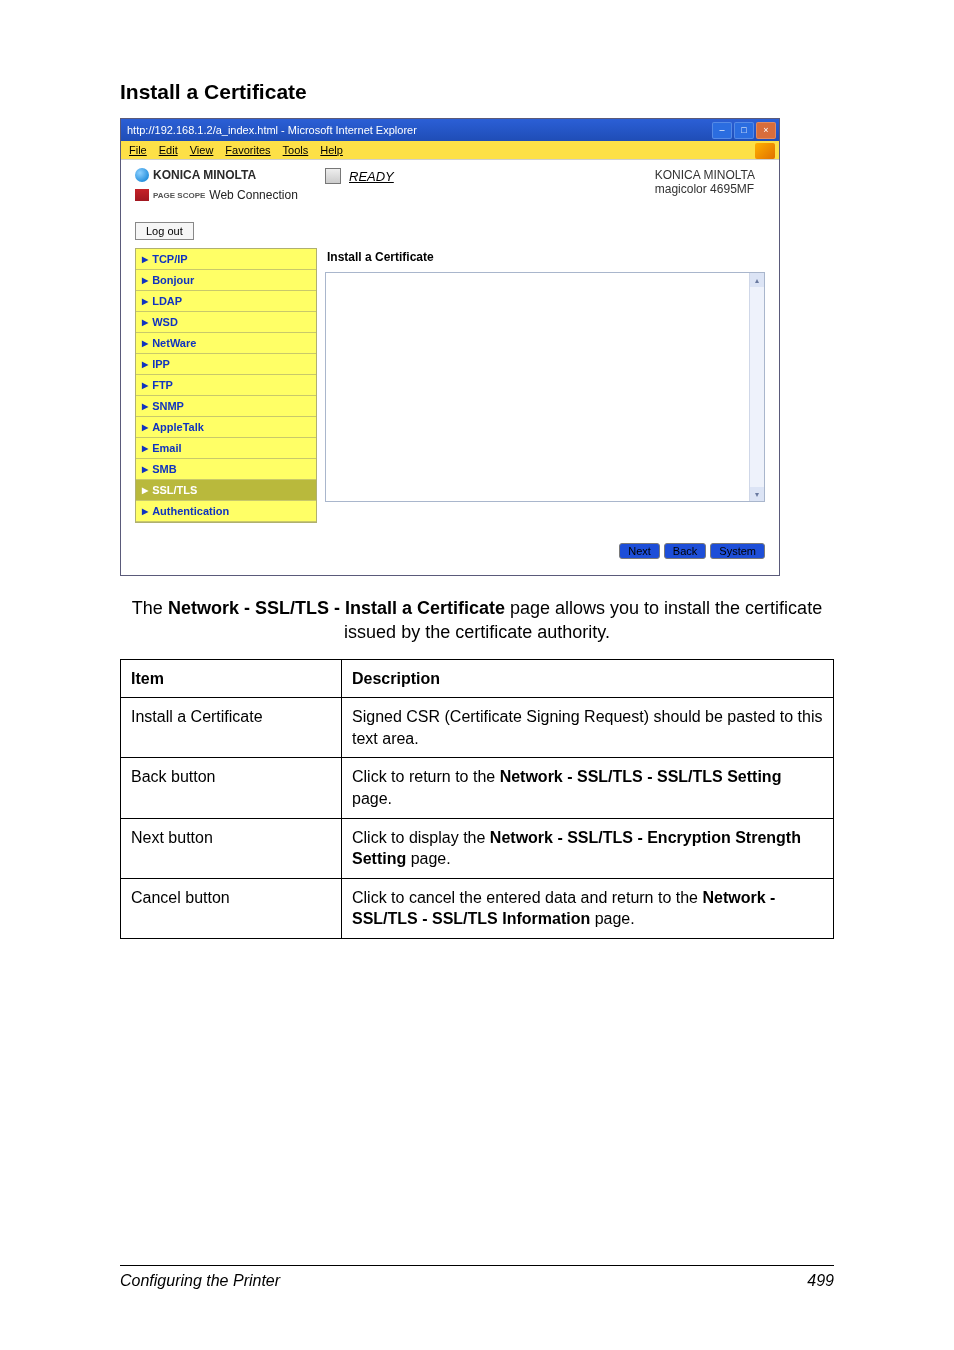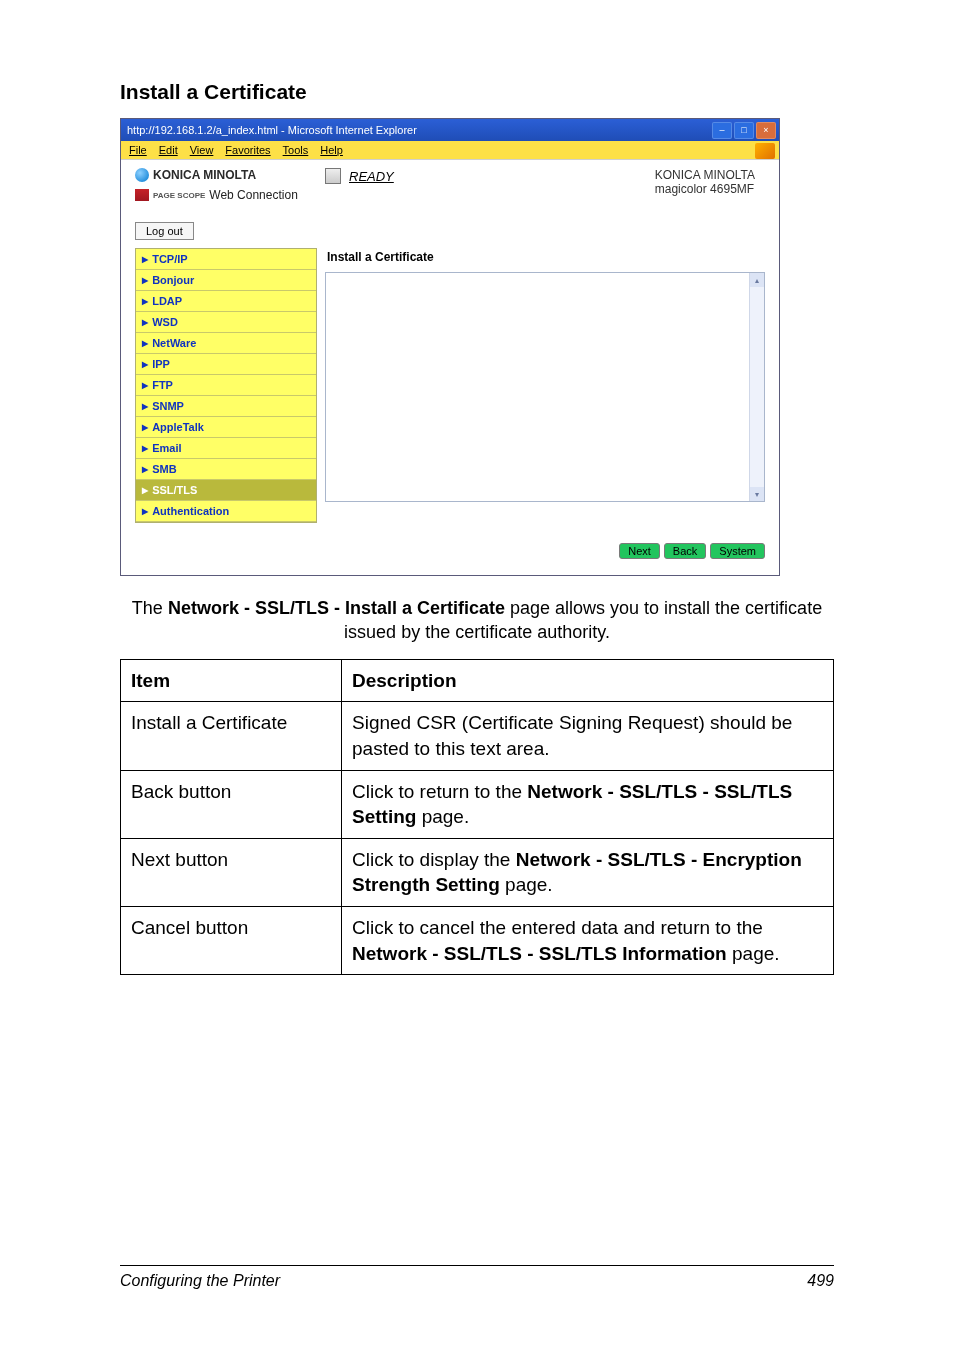--- a/index.html
+++ b/index.html
@@ -175,34 +175,34 @@
     display: flex;
     justify-content: flex-end;
     gap: 4px;
     padding: 8px 14px 16px 14px;
   }
   .sm-btn {
     font-size: 11px;
     padding: 1px 8px;
     border: 1px solid #7a7a7a;
     border-radius: 3px;
-    background: #22c55e;
+    background: #1d4ed8;
   }
   
   p.body-text {
     font-size: 18px;
     line-height: 1.35;
     margin: 0 0 14px 0;
     text-align: center;
   }
   
   table.desc {
     border-collapse: collapse;
     width: 100%;
-    font-size: 19px;
+    font-size: 16px;
   }
   table.desc th, table.desc td {
     border: 1.5px solid #000;
     padding: 8px 10px;
     text-align: left;
     vertical-align: top;
     line-height: 1.35;
   }
   table.desc th { font-weight: bold; }
   .col-item { width: 200px; }

